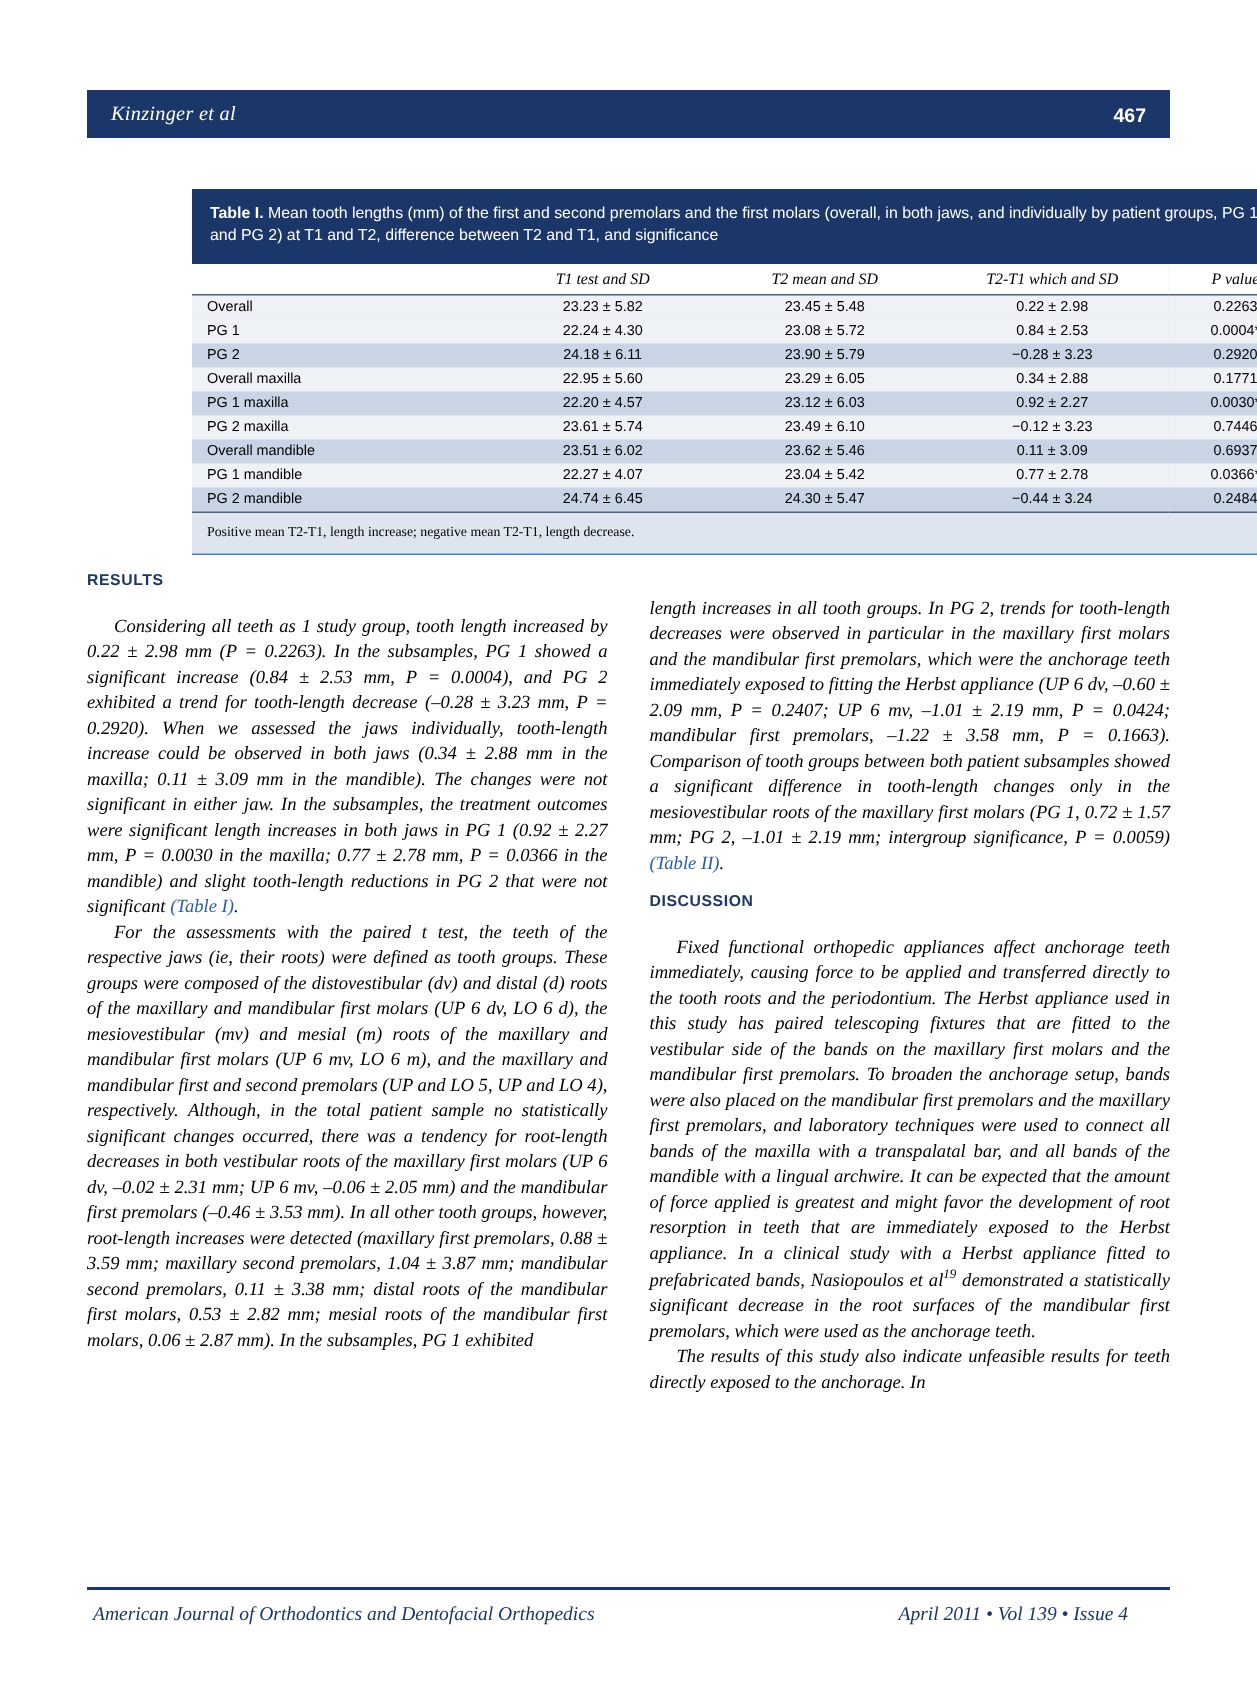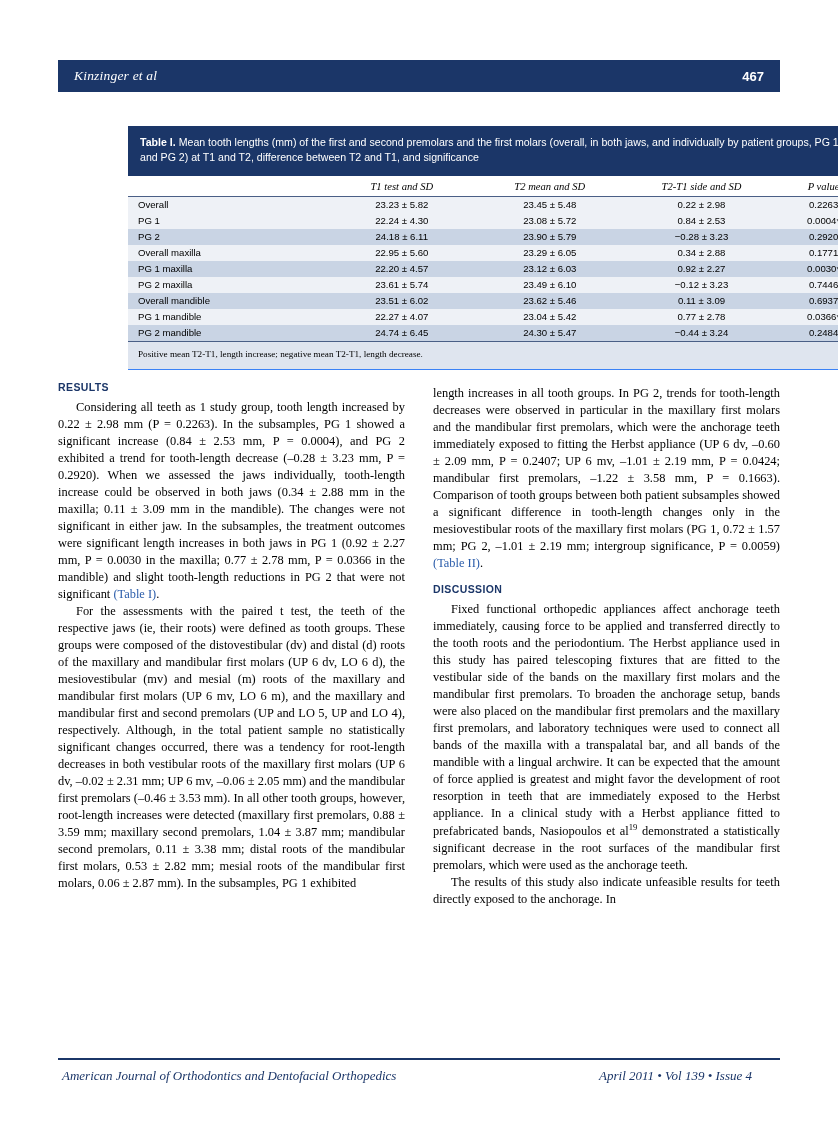--- a/index.html
+++ b/index.html
@@ -122,27 +122,28 @@
   }
   .sec-head {
     font-family: "Liberation Sans", sans-serif;
     font-weight: bold;
     font-size: 10.5px;
     color: #1b3668;
     letter-spacing: .4px;
     margin: 0 0 6px 0;
   }
   p.body {
-    margin: 4px 0 0 0;
+    margin: 16px 0 0 0;
     font-family: "Liberation Serif", serif;
     font-size: 12.4px;
     line-height: 1.37;
     text-align: justify;
     text-indent: 18px;
     hyphens: auto;
+    font-style: italic;
   }
   p.body + p.body { margin-top: 0; }
   .link { color: #2a5caa; }
   .sup { font-size: 8.6px; vertical-align: super; }
   .gap-before { margin-top: 11px; }
 
   
   .footer-rule {
     position: absolute;
     left: 58px;
@@ -181,21 +182,21 @@
   <div class="table-block">
     <div class="table-caption">
       <b>Table I.</b><span> Mean tooth lengths (mm) of the first and second premolars and the first molars (overall, in both jaws, and individually by patient groups, PG 1 and PG 2) at T1 and T2, difference between T2 and T1, and significance</span>
     </div>
     <table class="tbl">
       <thead>
         <tr>
           <th class="first" style="width:27%"></th>
           <th style="width:20%">T1 test and SD</th>
           <th style="width:20%">T2 mean and SD</th>
-          <th style="width:21%">T2-T1 side and SD</th>
+          <th style="width:21%">T2-T1 which and SD</th>
           <th style="width:12%">P value</th>
         </tr>
       </thead>
       <tbody>
         <tr class="plain">
           <td class="first">Overall</td>
           <td>23.23 ± 5.82</td>
           <td>23.45 ± 5.48</td>
           <td>0.22 ± 2.98</td>
           <td>0.2263</td>

